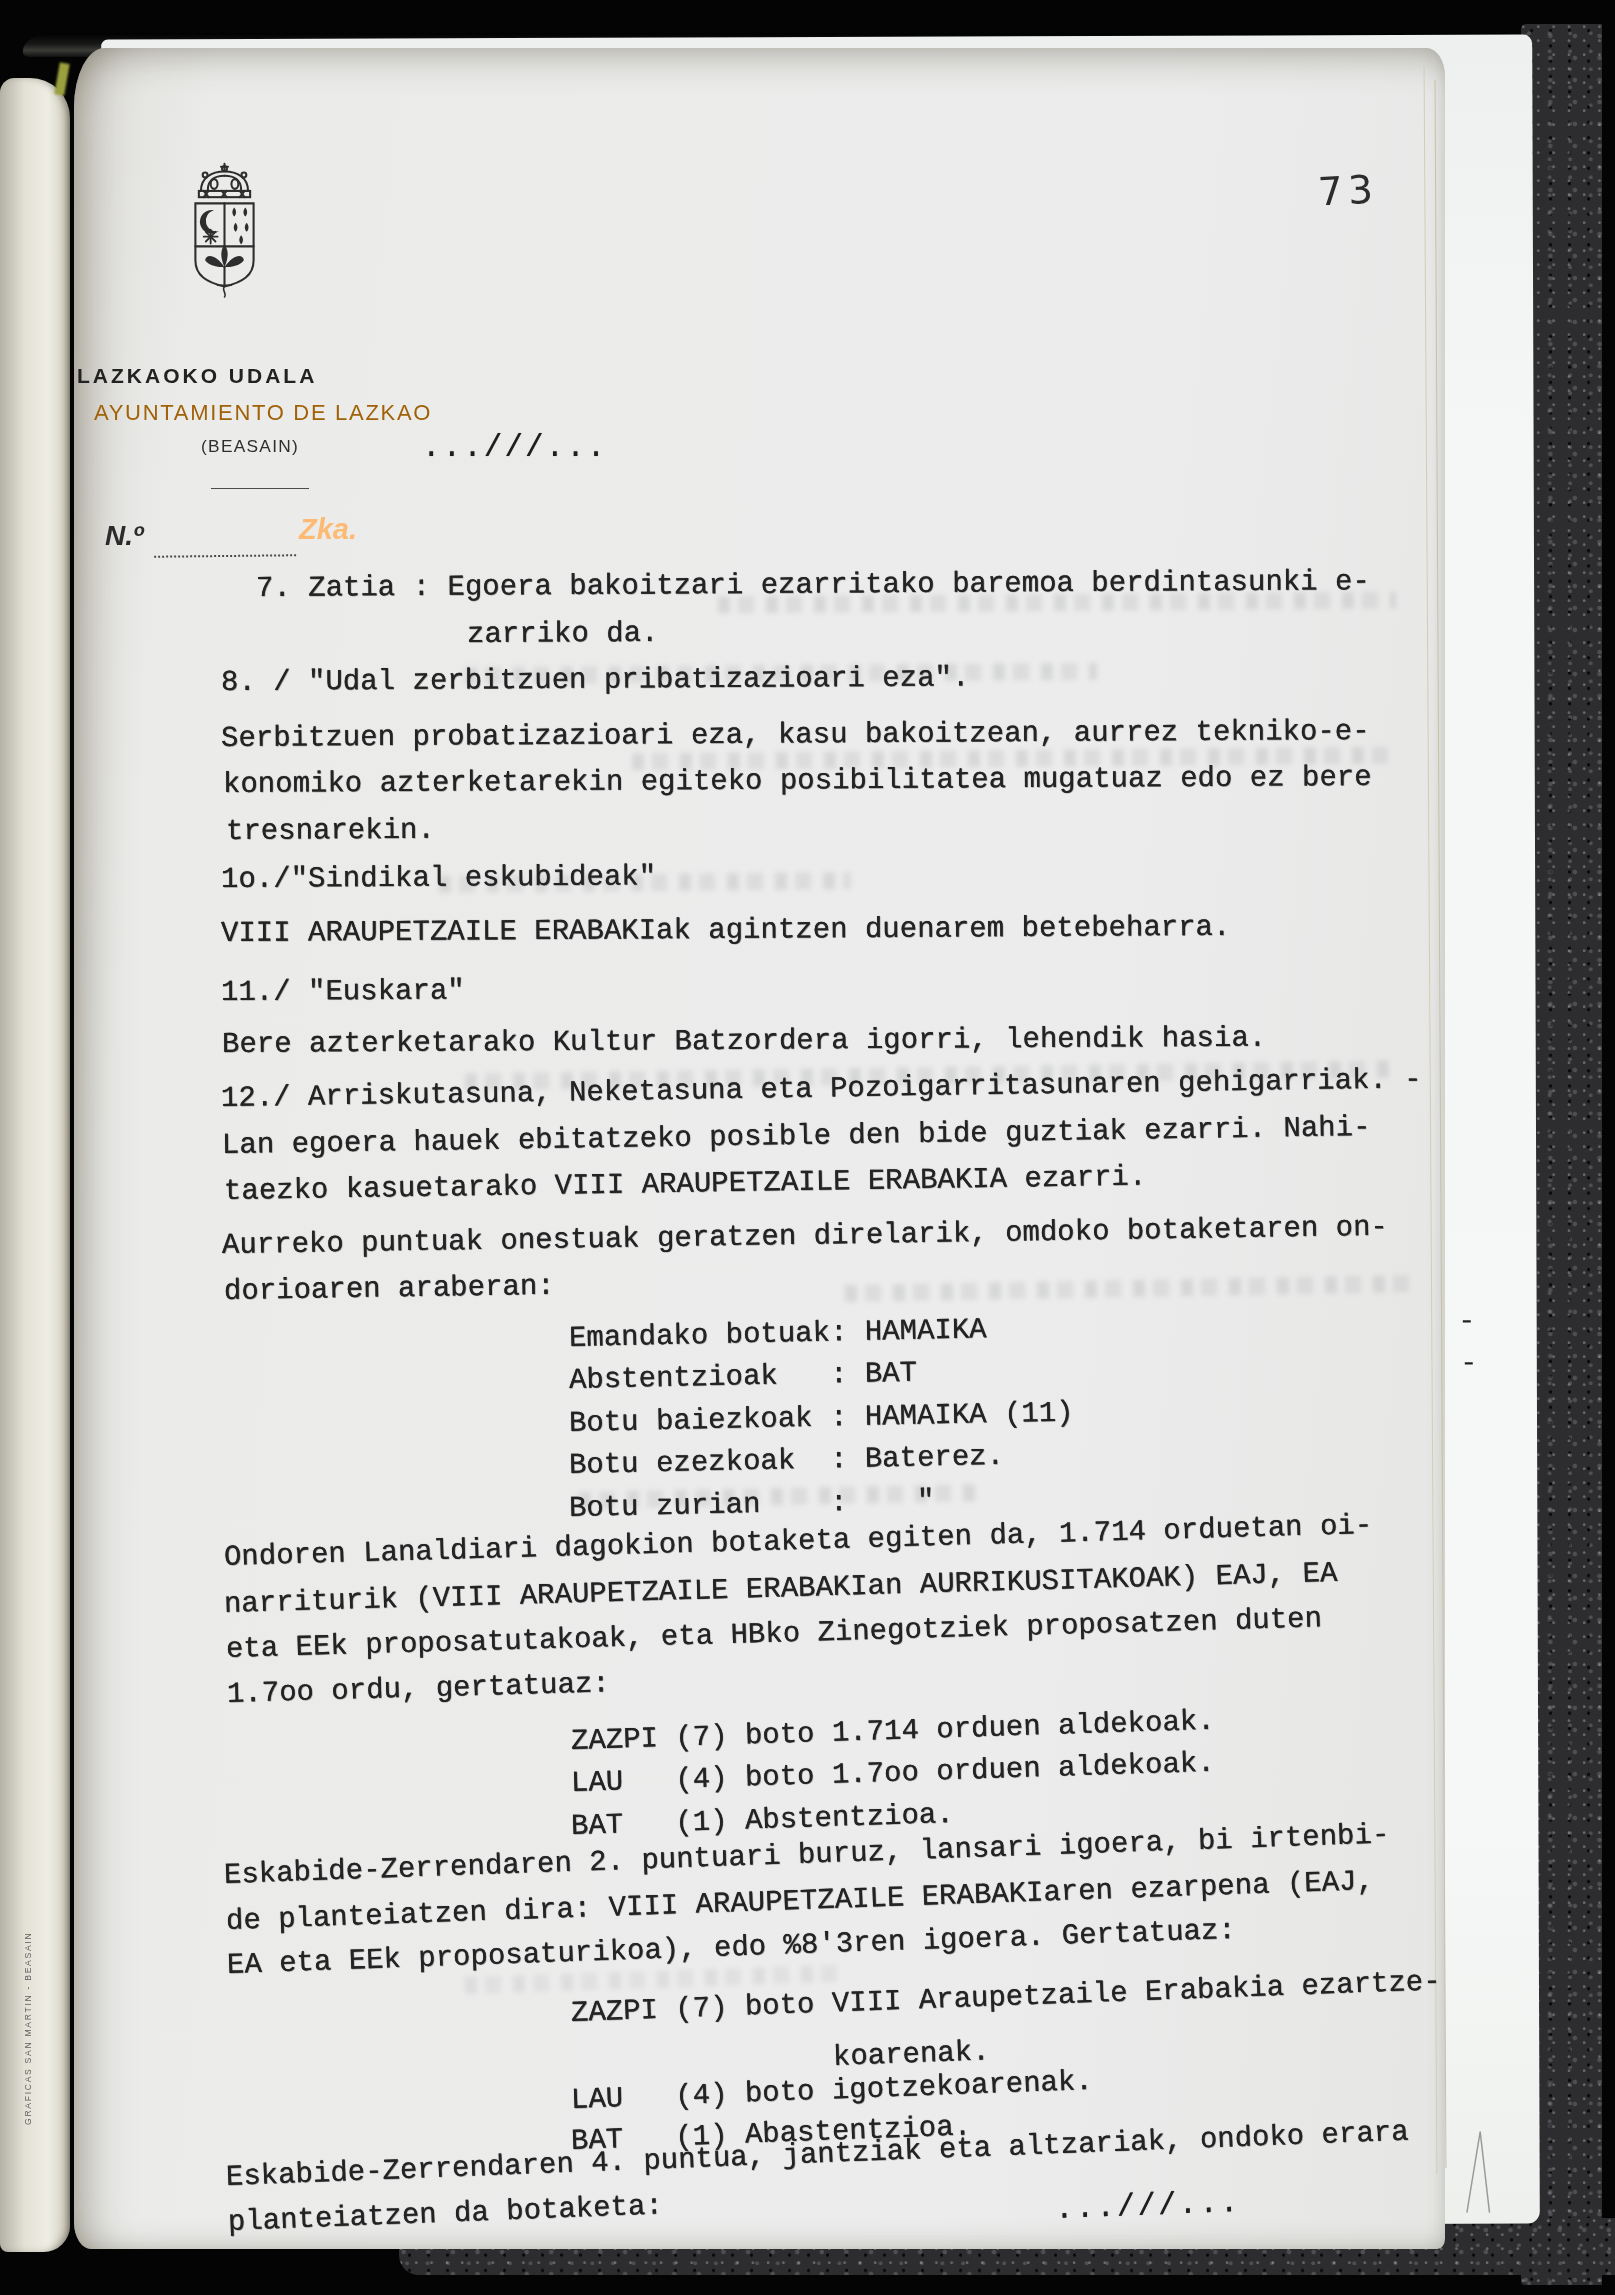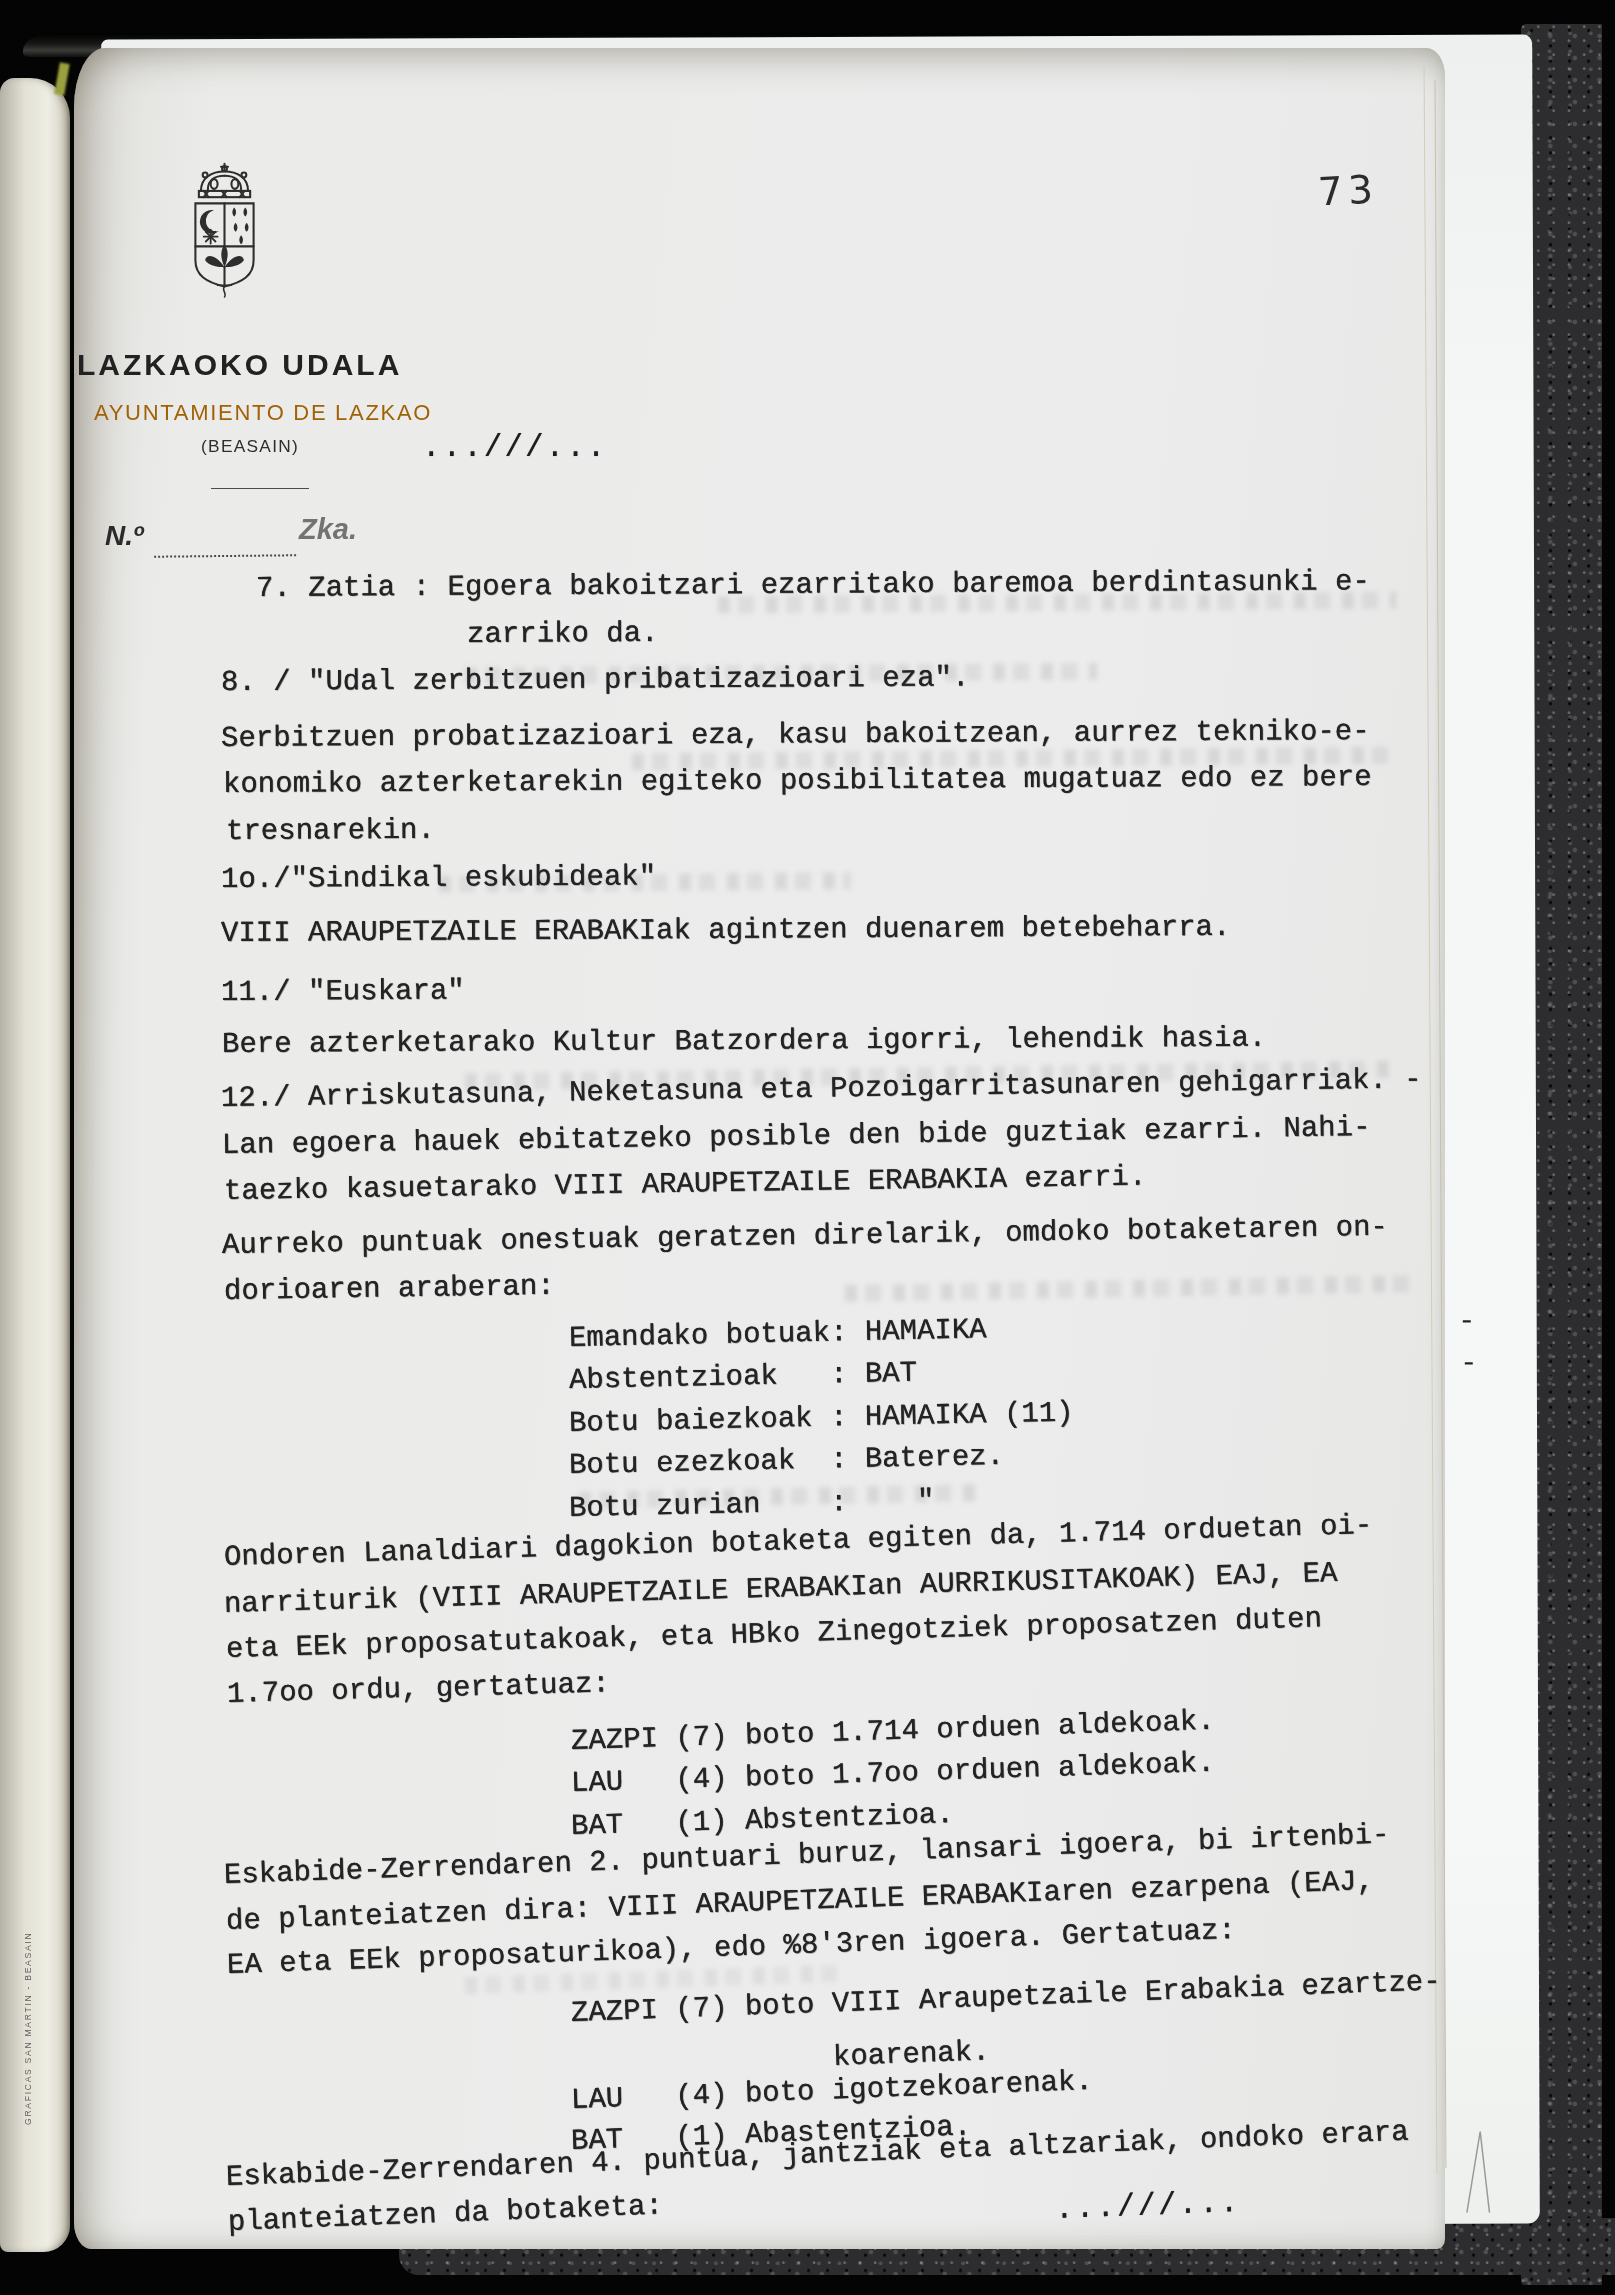--- a/index.html
+++ b/index.html
@@ -55,37 +55,37 @@
 
   
   .tl{position:absolute;white-space:pre;font-family:"Liberation Mono","DejaVu Sans Mono",monospace;
       font-size:29px;line-height:35px;color:#232323;transform-origin:0 50%;
       text-shadow:0 0 0.7px rgba(20,20,20,.8),0.7px 0.7px 0.3px rgba(45,45,45,.35);}
   .r035{transform:rotate(-.35deg);} .r09{transform:rotate(-.9deg);} .r12{transform:rotate(-1.2deg);}
   .r16{transform:rotate(-1.6deg);} .r18{transform:rotate(-1.8deg);} .r20{transform:rotate(-2deg);}
   .r21{transform:rotate(-2.1deg);} .r22{transform:rotate(-2.2deg);}
 
   
-  .org1{position:absolute;left:77px;top:348px;font-weight:700;font-size:30px;letter-spacing:3px;
+  .org1{position:absolute;left:77px;top:364px;font-weight:700;font-size:21px;letter-spacing:3px;
         color:#222;}
   .org2{position:absolute;left:94px;top:400px;font-size:22px;letter-spacing:1.7px;color:#a16207;}
   .prov{position:absolute;left:201px;top:436px;font-size:17.3px;letter-spacing:1.3px;color:#2e2e2e;}
   .prov-underline{position:absolute;left:211px;top:488px;width:98px;height:0;
         border-bottom:1.3px solid #4c4c4c;}
   .contmark{position:absolute;font-family:"Liberation Mono","DejaVu Sans Mono",monospace;
         font-size:31px;letter-spacing:2px;color:#1e1e1e;
         text-shadow:0 0 0.7px rgba(20,20,20,.8);}
   .cm-top{left:422px;top:430px;}
   .cm-bottom{left:1055px;top:2192px;transform:rotate(-2.2deg);transform-origin:0 50%;}
   .ref-no{position:absolute;left:105px;top:520px;font-style:italic;font-weight:600;font-size:28px;
         color:#2b2b2b;}
   .ref-dots{position:absolute;left:154px;top:532px;width:142px;height:22.6px;
         border-bottom:2px dotted #4a4a4a;transform:rotate(-.6deg);}
   .ref-zka{position:absolute;left:299px;top:513px;font-style:italic;font-weight:700;font-size:29px;
-        color:#737373;}
+        color:#fdba74;}
   .pageno{position:absolute;left:1318px;top:168px;font-family:"DejaVu Sans",sans-serif;
         font-size:39px;letter-spacing:5.3px;color:#2c2c2c;transform:rotate(-3deg);}
 
   
   .printer{position:absolute;left:22.6px;top:2125px;transform:rotate(-90deg);transform-origin:0 0;
         font-size:8.6px;letter-spacing:1.7px;color:#46464a;opacity:.85;}
 
   
   .mdash{position:absolute;font-family:"Liberation Mono","DejaVu Sans Mono",monospace;font-size:29px;
         color:#1f1f1f;transform:rotate(-1.2deg);}

